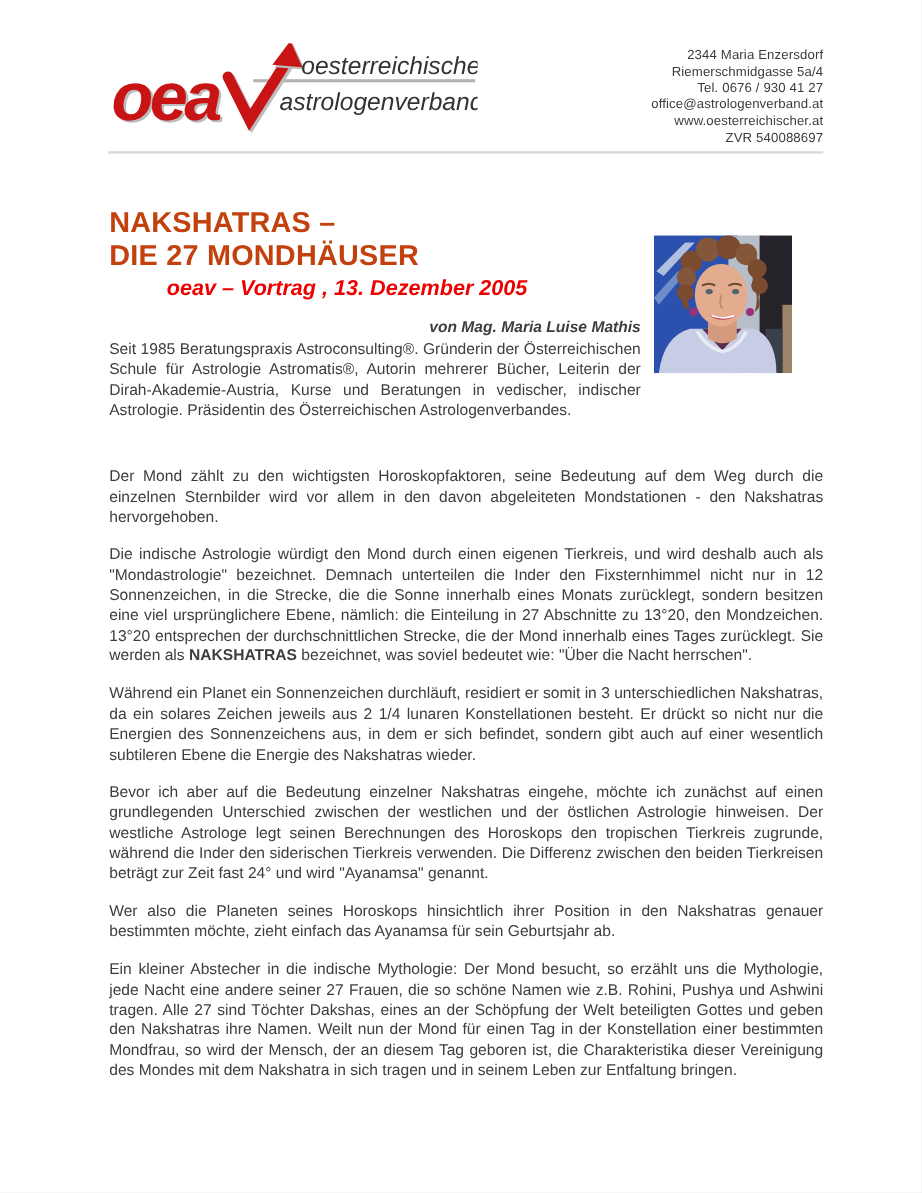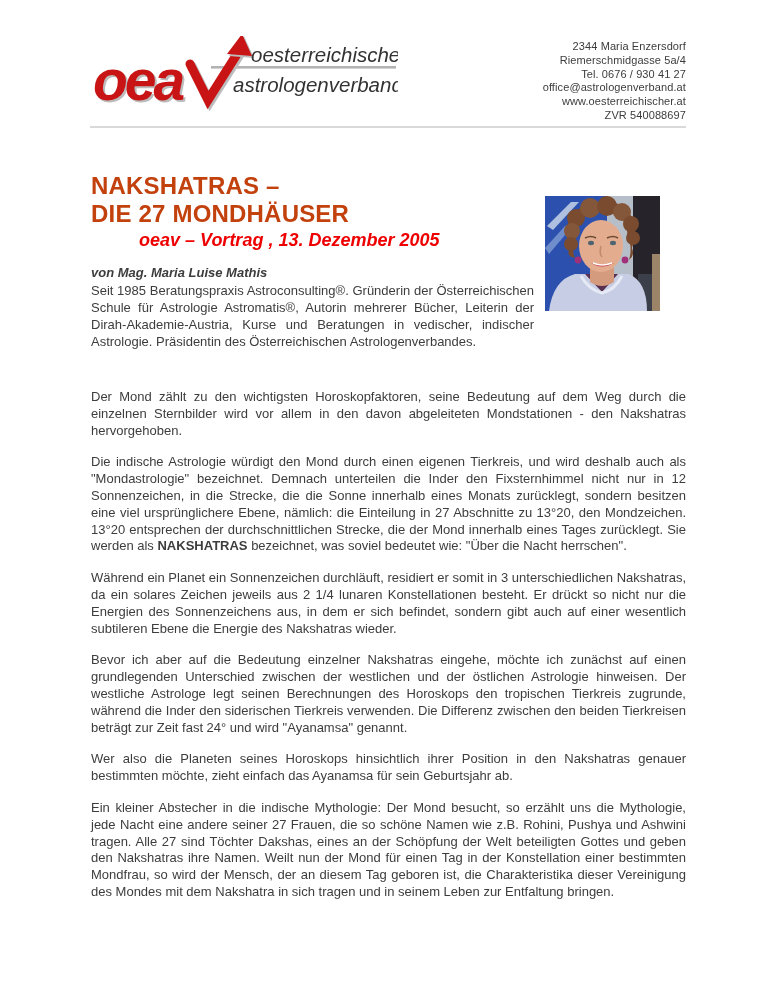--- a/index.html
+++ b/index.html
@@ -45,21 +45,21 @@
     position: absolute; left: 545px; top: 196px;
     width: 115px; height: 115px;
     overflow: hidden;
   }
 
   
   .bio {
     position: absolute; left: 91px; top: 264px; width: 443px;
     font-size: 13px; line-height: 17px;
   }
-  .bio .author { font-weight: bold; font-style: italic; margin: 0 0 1px 0; }
+  .bio .author { font-weight: bold; font-style: italic; margin: 0 0 1px 0; text-align: right; }
   .bio p { margin: 0; text-align: justify; }
 
   
   .body-text {
     position: absolute; left: 91px; top: 389px; width: 595px;
     font-size: 13px; line-height: 16.8px;
   }
   .body-text p { margin: 0 0 15px 0; text-align: justify; }
   .body-text b { font-weight: bold; }
 </style>

